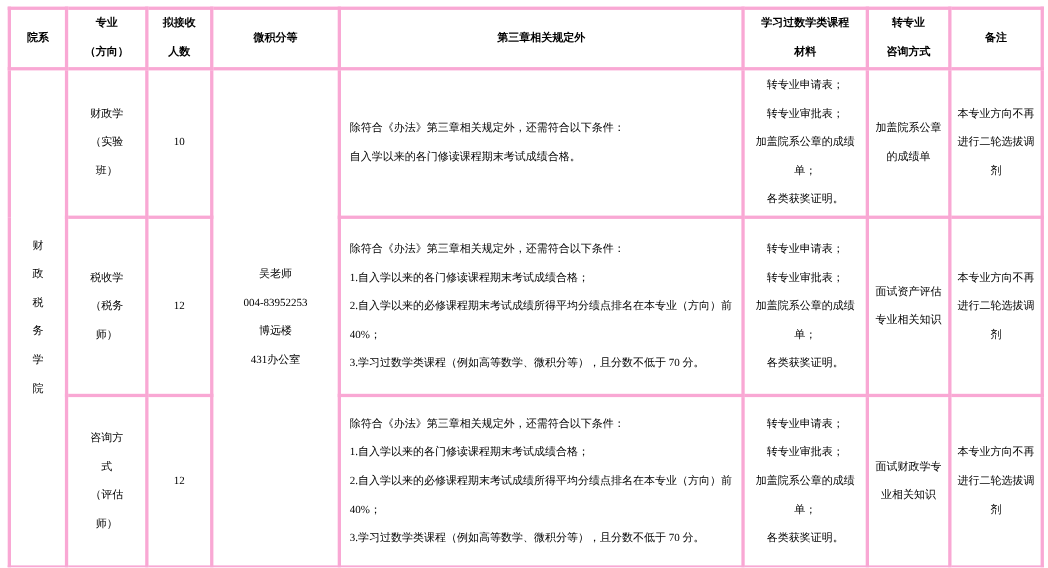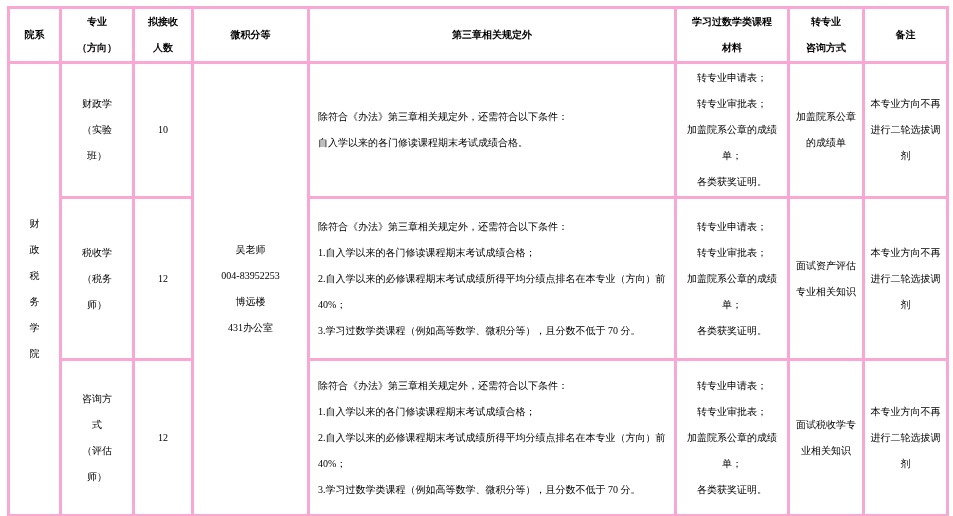--- a/index.html
+++ b/index.html
@@ -120,18 +120,18 @@
 师）</td>
         <td class="cell-quota">12</td>
         <td class="cell-conditions">除符合《办法》第三章相关规定外，还需符合以下条件：
 1.自入学以来的各门修读课程期末考试成绩合格；
 2.自入学以来的必修课程期末考试成绩所得平均分绩点排名在本专业（方向）前 40%；
 3.学习过数学类课程（例如高等数学、微积分等），且分数不低于 70 分。</td>
         <td class="cell-materials">转专业申请表；
 转专业审批表；
 加盖院系公章的成绩单；
 各类获奖证明。</td>
-        <td class="cell-assessment">面试税收学专业相关知识</td>
+        <td class="cell-assessment">面试财政学专业相关知识</td>
         <td class="cell-remark">本专业方向不再进行二轮选拔调剂</td>
       </tr>
     </tbody>
   </table>
 </div>
 
 </body></html>

